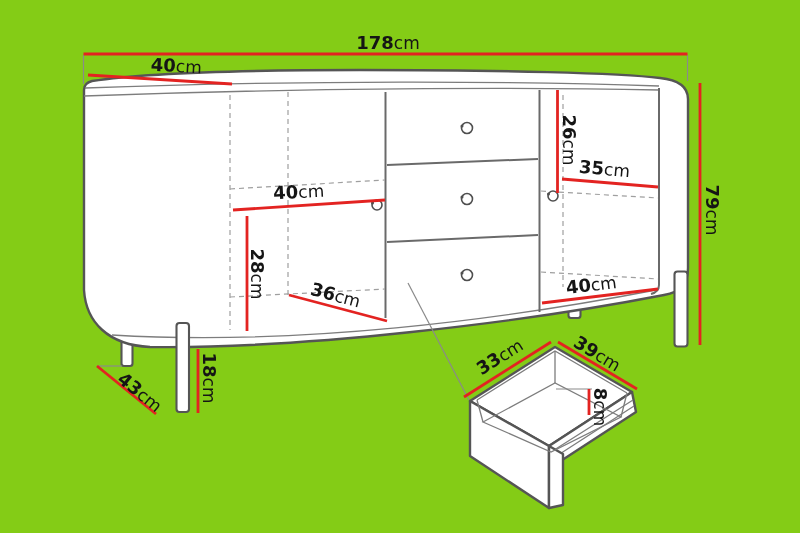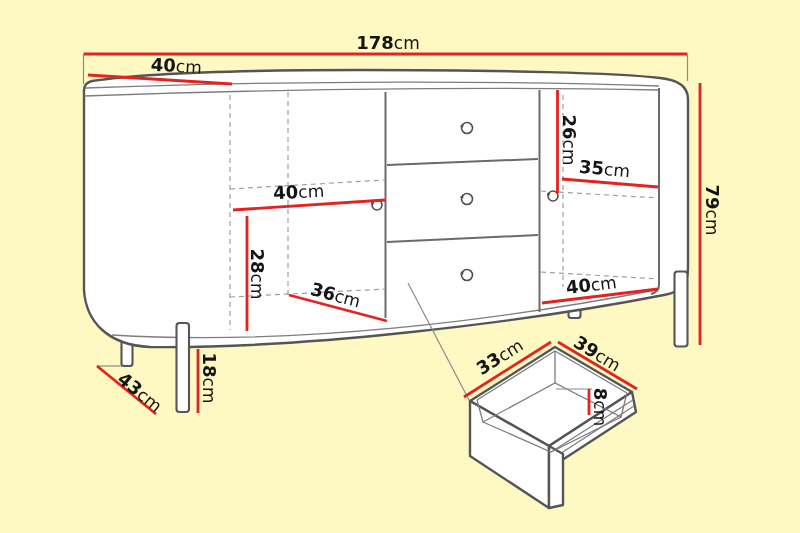--- a/index.html
+++ b/index.html
@@ -1,16 +1,16 @@
 <!DOCTYPE html>
 <html><head>
 <meta charset="utf-8">
 <style>
   html,body{margin:0;padding:0;background:#ffffff;}
-  .stage{position:relative;width:800px;height:533px;background:#fef9c3;overflow:hidden;
+  .stage{position:relative;width:800px;height:533px;background:#84cc16;overflow:hidden;
          font-family:"DejaVu Sans",sans-serif;}
   svg{display:block}
   .outline-fill{stroke:#555;stroke-width:2.4;fill:#ffffff;stroke-linejoin:round;}
   .thin{stroke:#7d7d7d;stroke-width:1.3;fill:none;}
   .mid{stroke:#6a6a6a;stroke-width:2;fill:none;}
   .dash{stroke:#9f9f9f;stroke-width:1.2;fill:none;stroke-dasharray:5 4;}
   .red{stroke-width:2.8;fill:none;stroke-linecap:butt;}
   .tick{stroke:#8a8a8a;stroke-width:1.2;fill:none;}
   .leg{fill:#ffffff;stroke:#555;stroke-width:2.1;}
   .knob{fill:#ffffff;stroke:#4f4f4f;stroke-width:1.6;}

